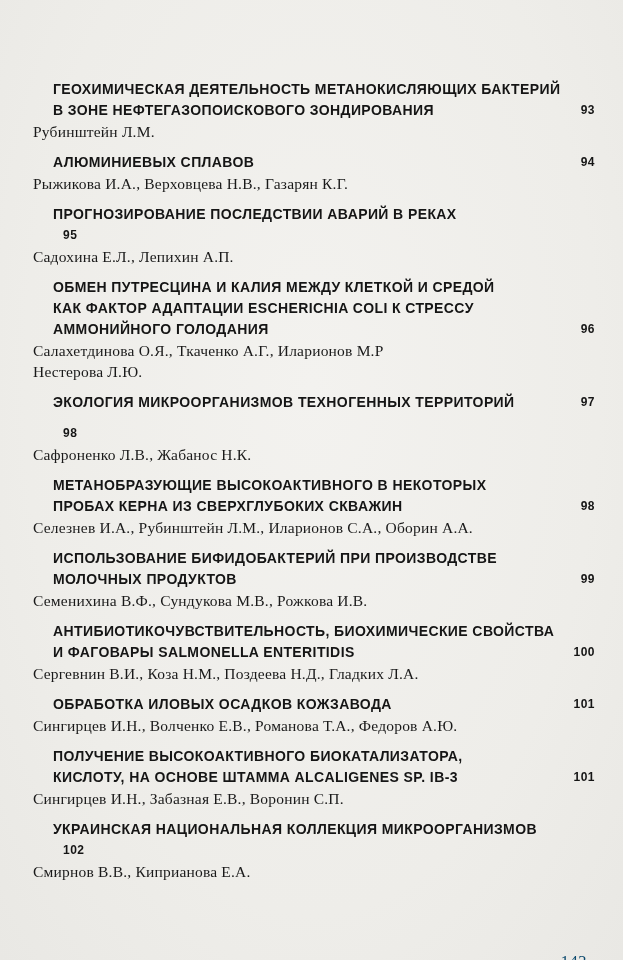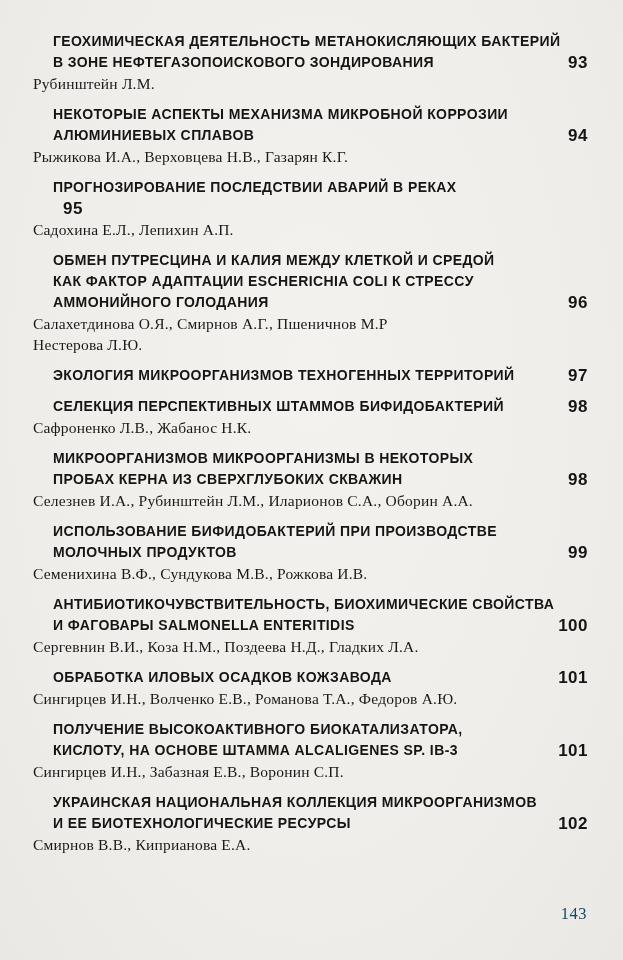--- a/index.html
+++ b/index.html
@@ -12,41 +12,42 @@
     position: relative;
     overflow: hidden;
     background: radial-gradient(ellipse at 50% 40%, #f3f2ef 0%, #eeede9 65%, #e9e8e4 100%);
     font-family: "Liberation Sans", sans-serif;
     color: #161616;
   }
   .page {
     position: absolute;
     inset: 0;
     box-sizing: border-box;
-    padding: 31px 35px 0 33px;
+    padding: 31px 28px 0 33px;
+    margin-top: 48px;
   }
   .entry {
     margin-bottom: 10px;
   }
   .tline {
     padding-left: 20px;
     line-height: 21px;
     font-size: 14px;
     font-weight: bold;
     letter-spacing: 0.4px;
     color: #151515;
     white-space: nowrap;
   }
   .flexline {
     display: flex;
     justify-content: space-between;
     align-items: flex-start;
   }
   .pg {
-    font-size: 17px;
+    font-size: 12px;
     font-weight: bold;
     letter-spacing: 0.5px;
     padding-left: 10px;
     flex: 0 0 auto;
   }
   .aline {
     font-family: "Liberation Serif", serif;
     font-weight: normal;
     font-size: 15.5px;
     line-height: 21px;
@@ -76,21 +77,20 @@
             <span>В ЗОНЕ НЕФТЕГАЗОПОИСКОВОГО ЗОНДИРОВАНИЯ</span>
             <span class="pg">93</span>
           </div>
         </div>
     <div class="authors">
           <div class="aline">Рубинштейн Л.М.</div>
         </div>
   </div>
       <div class="entry">
     <div class="title">
-          <div class="tline">НЕКОТОРЫЕ АСПЕКТЫ МЕХАНИЗМА МИКРОБНОЙ КОРРОЗИИ</div>
           <div class="tline flexline">
             <span>АЛЮМИНИЕВЫХ СПЛАВОВ</span>
             <span class="pg">94</span>
           </div>
         </div>
     <div class="authors">
           <div class="aline">Рыжикова И.А., Верховцева Н.В., Газарян К.Г.</div>
         </div>
   </div>
       <div class="entry">
@@ -107,46 +107,45 @@
       <div class="entry">
     <div class="title">
           <div class="tline">ОБМЕН ПУТРЕСЦИНА И КАЛИЯ МЕЖДУ КЛЕТКОЙ И СРЕДОЙ</div>
           <div class="tline">КАК ФАКТОР АДАПТАЦИИ ESCHERICHIA COLI К СТРЕССУ</div>
           <div class="tline flexline">
             <span>АММОНИЙНОГО ГОЛОДАНИЯ</span>
             <span class="pg">96</span>
           </div>
         </div>
     <div class="authors">
-          <div class="aline">Салахетдинова О.Я., Смирнов А.Г., Пшеничнов М.Р</div>
+          <div class="aline">Салахетдинова О.Я., Ткаченко А.Г., Иларионов М.Р</div>
           <div class="aline">Нестерова Л.Ю.</div>
         </div>
   </div>
       <div class="entry">
     <div class="title">
           <div class="tline flexline">
             <span>ЭКОЛОГИЯ МИКРООРГАНИЗМОВ ТЕХНОГЕННЫХ ТЕРРИТОРИЙ</span>
             <span class="pg">97</span>
           </div>
         </div>
   </div>
       <div class="entry">
     <div class="title">
           <div class="tline flexline">
-            <span>СЕЛЕКЦИЯ ПЕРСПЕКТИВНЫХ ШТАММОВ БИФИДОБАКТЕРИЙ</span>
             <span class="pg">98</span>
           </div>
         </div>
     <div class="authors">
           <div class="aline">Сафроненко Л.В., Жабанос Н.К.</div>
         </div>
   </div>
       <div class="entry">
     <div class="title">
-          <div class="tline">МИКРООРГАНИЗМОВ МИКРООРГАНИЗМЫ В НЕКОТОРЫХ</div>
+          <div class="tline">МЕТАНОБРАЗУЮЩИЕ ВЫСОКОАКТИВНОГО В НЕКОТОРЫХ</div>
           <div class="tline flexline">
             <span>ПРОБАХ КЕРНА ИЗ СВЕРХГЛУБОКИХ СКВАЖИН</span>
             <span class="pg">98</span>
           </div>
         </div>
     <div class="authors">
           <div class="aline">Селезнев И.А., Рубинштейн Л.М., Иларионов С.А., Оборин А.А.</div>
         </div>
   </div>
       <div class="entry">
@@ -193,21 +192,20 @@
           </div>
         </div>
     <div class="authors">
           <div class="aline">Сингирцев И.Н., Забазная Е.В., Воронин С.П.</div>
         </div>
   </div>
       <div class="entry">
     <div class="title">
           <div class="tline">УКРАИНСКАЯ НАЦИОНАЛЬНАЯ КОЛЛЕКЦИЯ МИКРООРГАНИЗМОВ</div>
           <div class="tline flexline">
-            <span>И ЕЕ БИОТЕХНОЛОГИЧЕСКИЕ РЕСУРСЫ</span>
             <span class="pg">102</span>
           </div>
         </div>
     <div class="authors">
           <div class="aline">Смирнов В.В., Киприанова Е.А.</div>
         </div>
   </div>
     </div>
   <div class="footer">143</div>
 </div>

